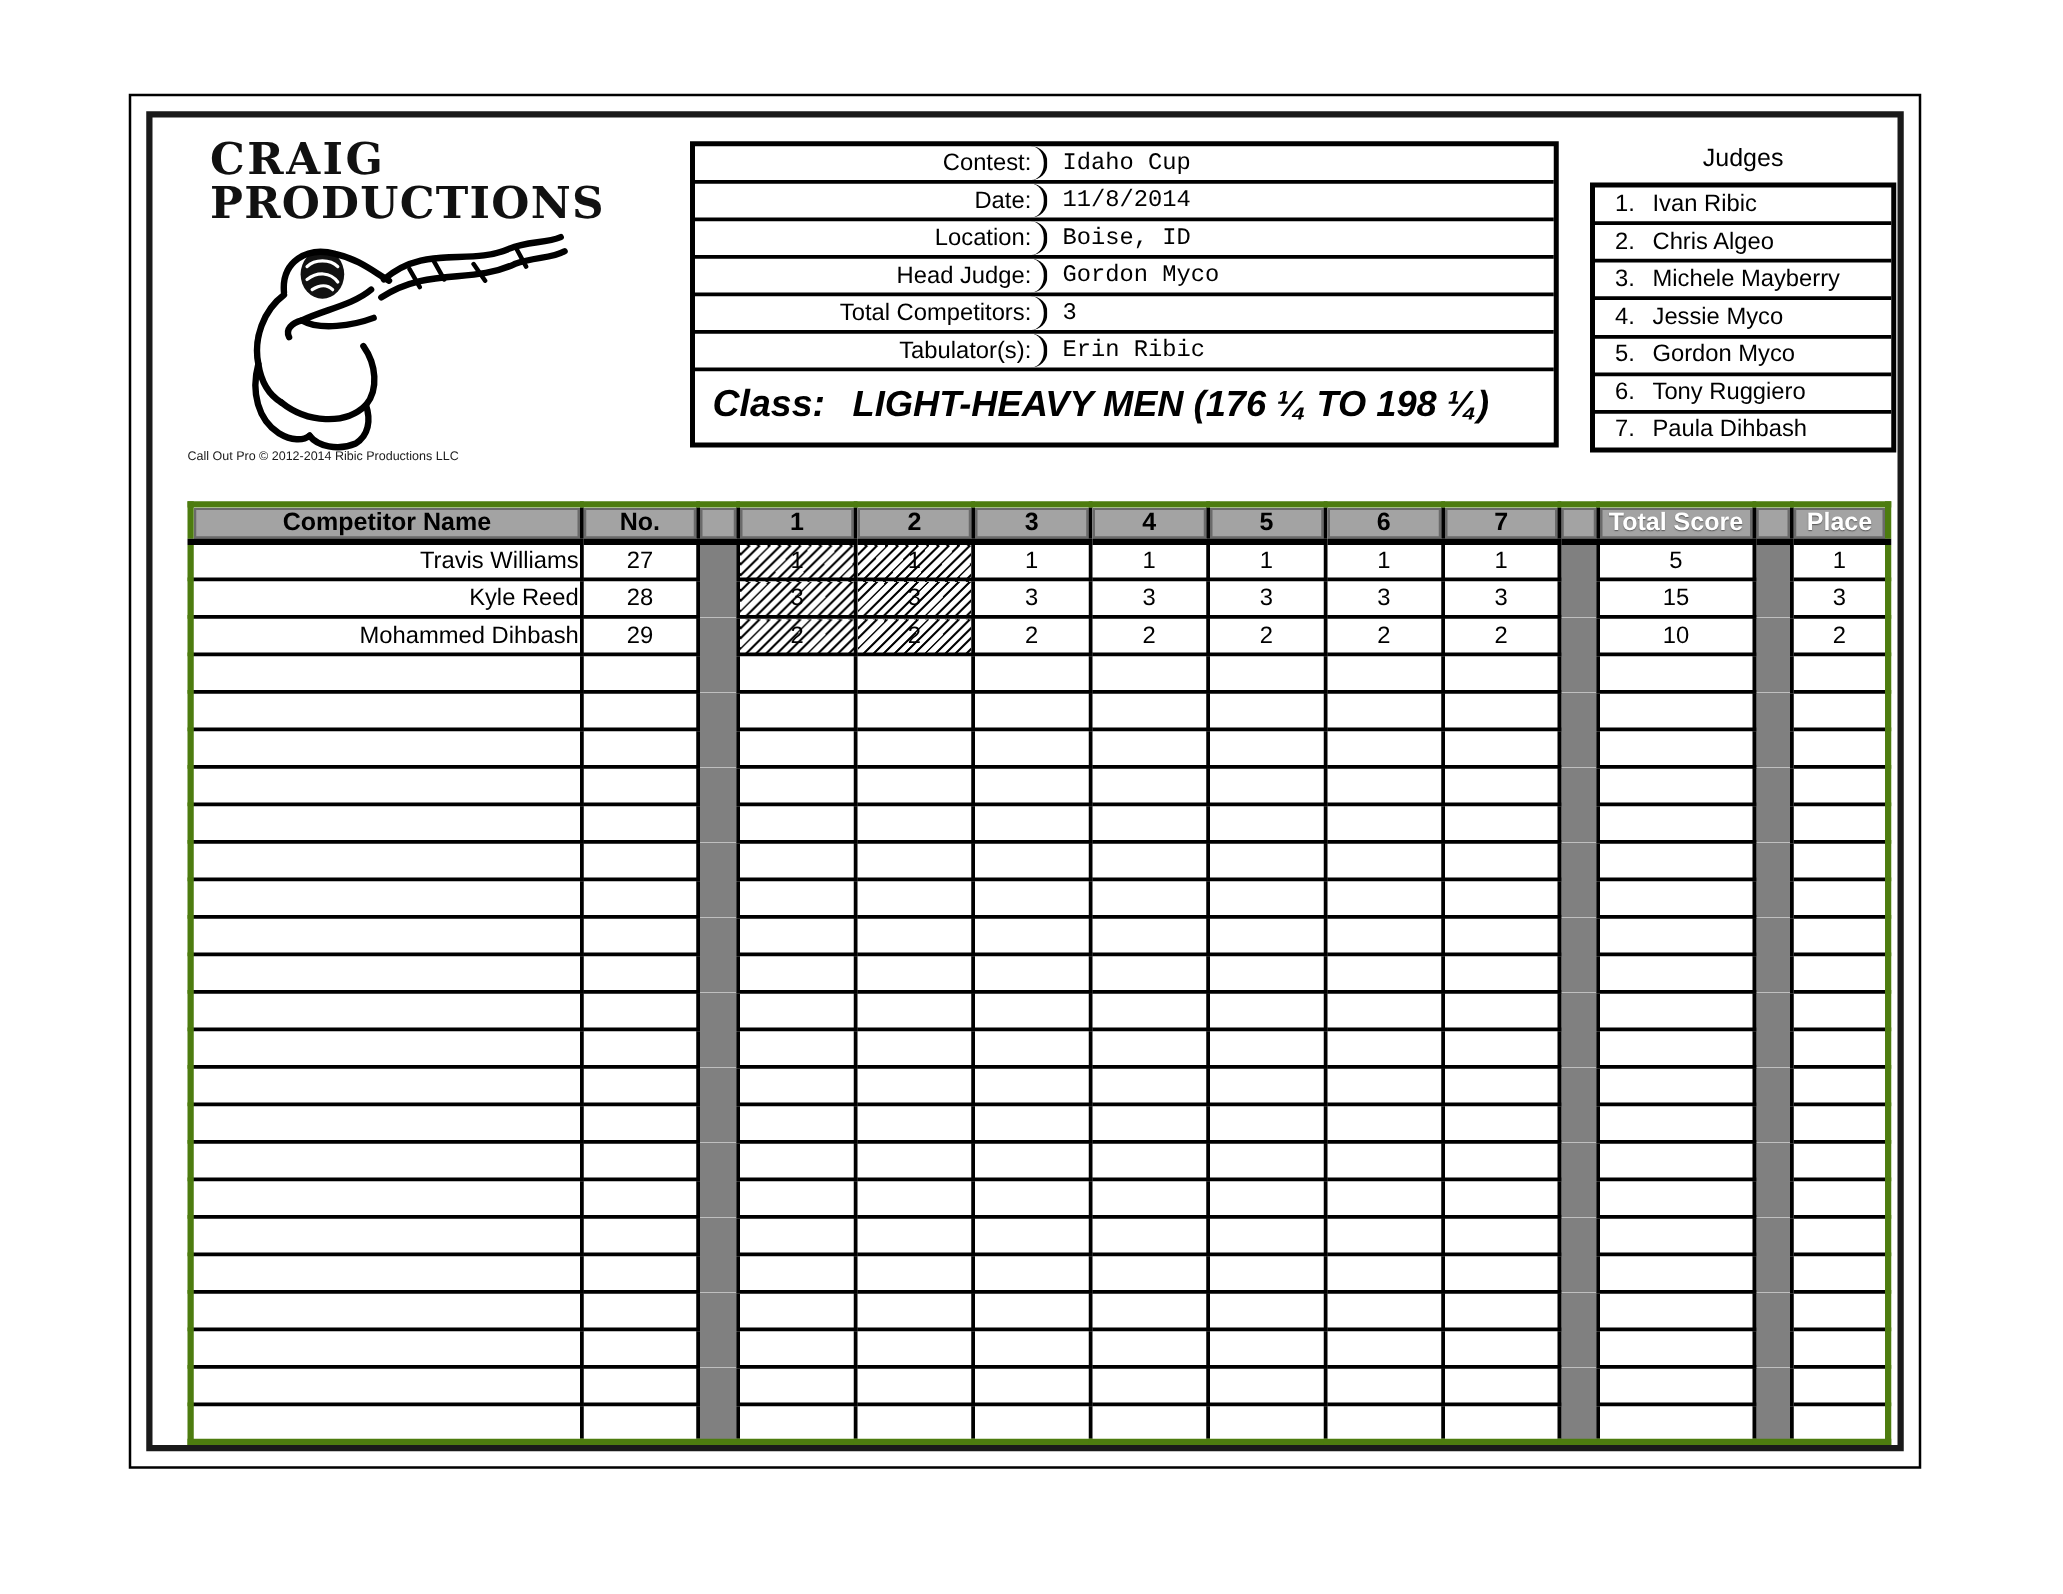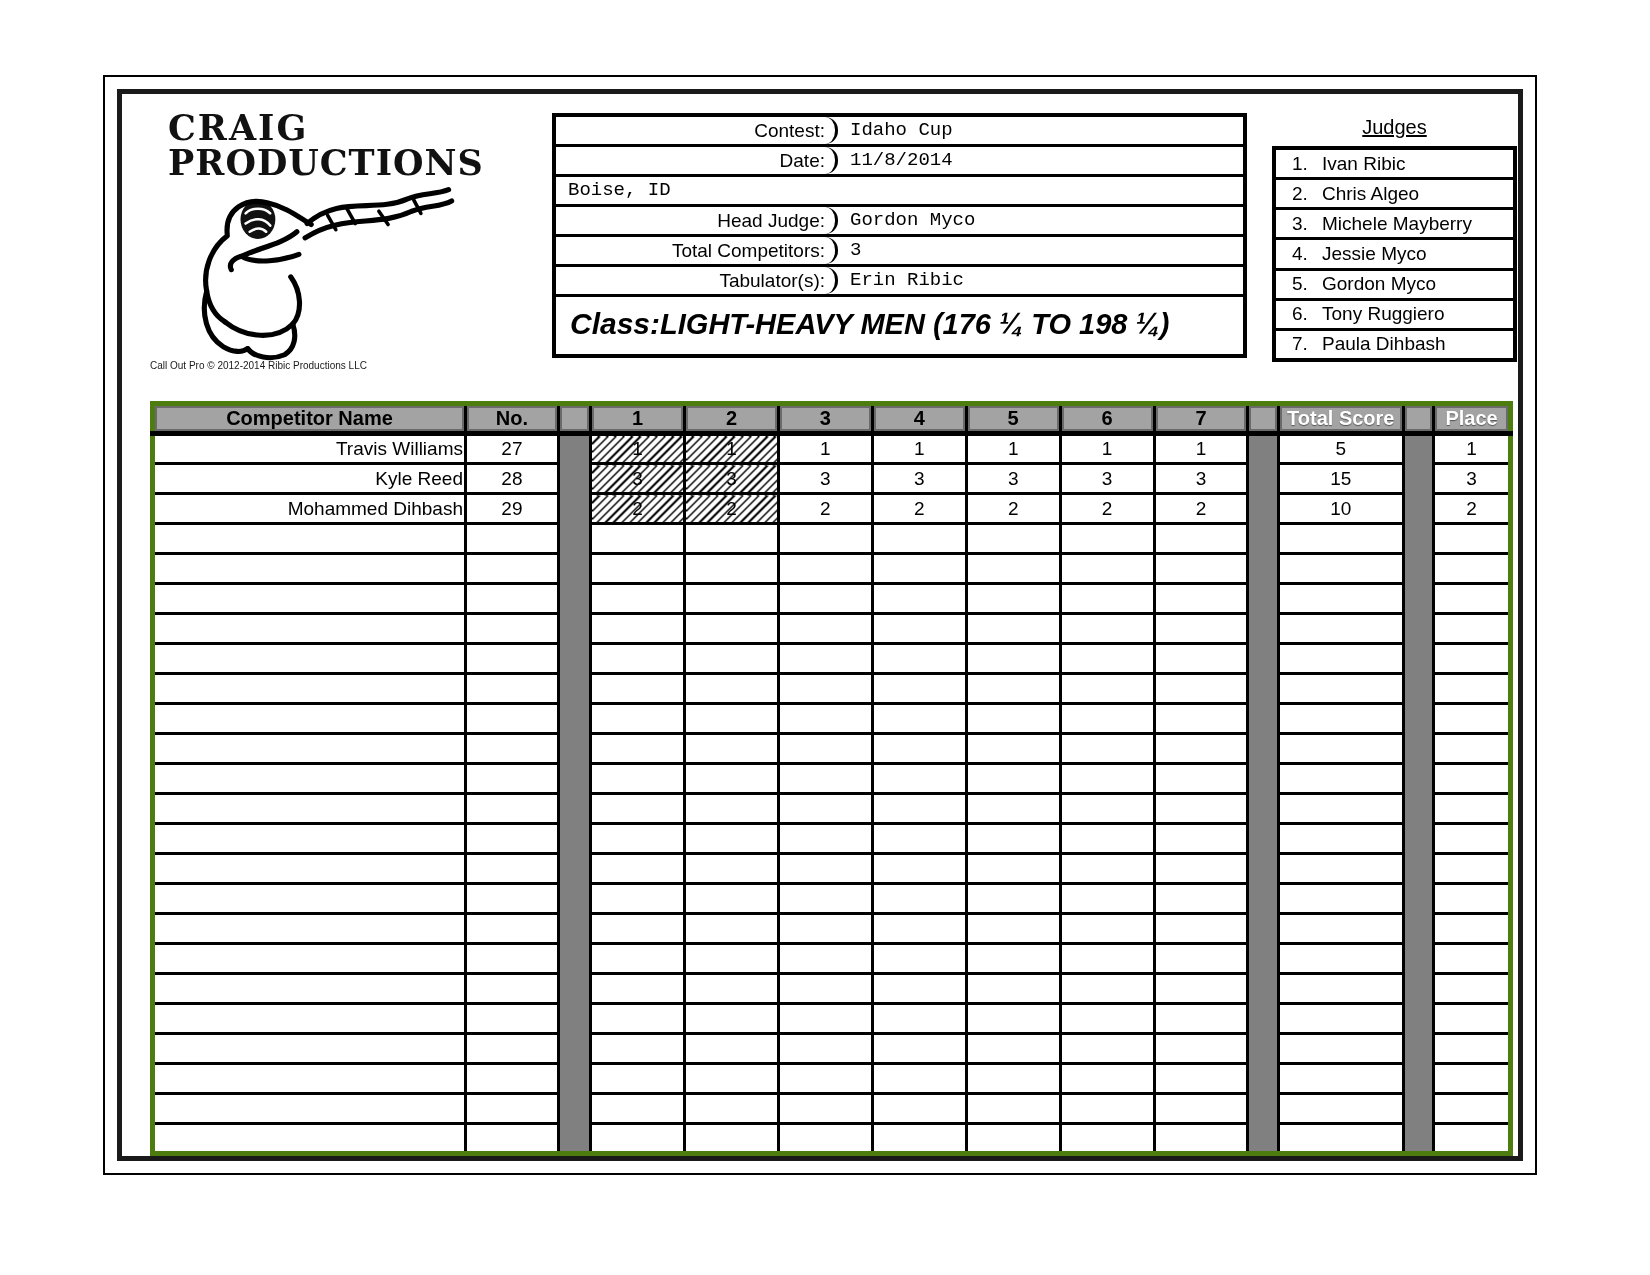--- a/index.html
+++ b/index.html
@@ -23,25 +23,25 @@
 
   
   .contest-box { position:absolute; left:430px; top:19px; width:695px; height:245px;
                  border:4px solid #000; background:#fff; }
   .cbrow { display:flex; height:30px; border-bottom:3px solid #000; }
   .cbrow .lbl { width:282px; text-align:right; padding-right:10px; font-size:19px;
                 line-height:27px; border-right:3px solid #000;border-radius:13px; }
   .cbrow .val { flex:1; padding-left:12px; font-size:19px; line-height:27px;font-family:Liberation Mono, monospace; }
   .class-row { display:flex; align-items:center; height:54px; padding-left:14px;font-style:italic; }
   .class-row .cl { font-weight:700; font-size:30px; }
-  .class-row .cv { font-weight:700; font-size:29px; letter-spacing:0px; }
+  .class-row .cv { font-weight:700; font-size:29px; margin-left:22px; letter-spacing:0px; }
 
   
   .judges-title { position:absolute; left:1150px; top:22px; width:245px; text-align:center;
-                  font-size:20px;text-decoration:underline; }
+                  font-size:20px; }
   .judges-box { position:absolute; left:1150px; top:52px; width:245px; height:216px;
                 border:4px solid #000; display:flex; flex-direction:column; background:#fff; }
   .jrow { flex:1; display:flex; align-items:center; border-bottom:3px solid #000;
           font-size:19px; padding-left:16px; }
   .jrow:last-child { border-bottom:none; }
   .jrow .jnum { width:30px; }
 
   
   .score-table { position:absolute; left:28px; top:307px; }
   table { border-collapse:collapse; table-layout:fixed; width:1363px; border:5px solid #4d7c0f; }
@@ -88,20 +88,21 @@
         <div>
             <div class="cbrow">
               <div class="lbl">Contest:</div>
               <div class="val">Idaho Cup</div>
             </div>
             <div class="cbrow">
               <div class="lbl">Date:</div>
               <div class="val">11/8/2014</div>
             </div>
             <div class="cbrow">
+              <div class="lbl">Location:</div>
               <div class="val">Boise, ID</div>
             </div>
             <div class="cbrow">
               <div class="lbl">Head Judge:</div>
               <div class="val">Gordon Myco</div>
             </div>
             <div class="cbrow">
               <div class="lbl">Total Competitors:</div>
               <div class="val">3</div>
             </div>

